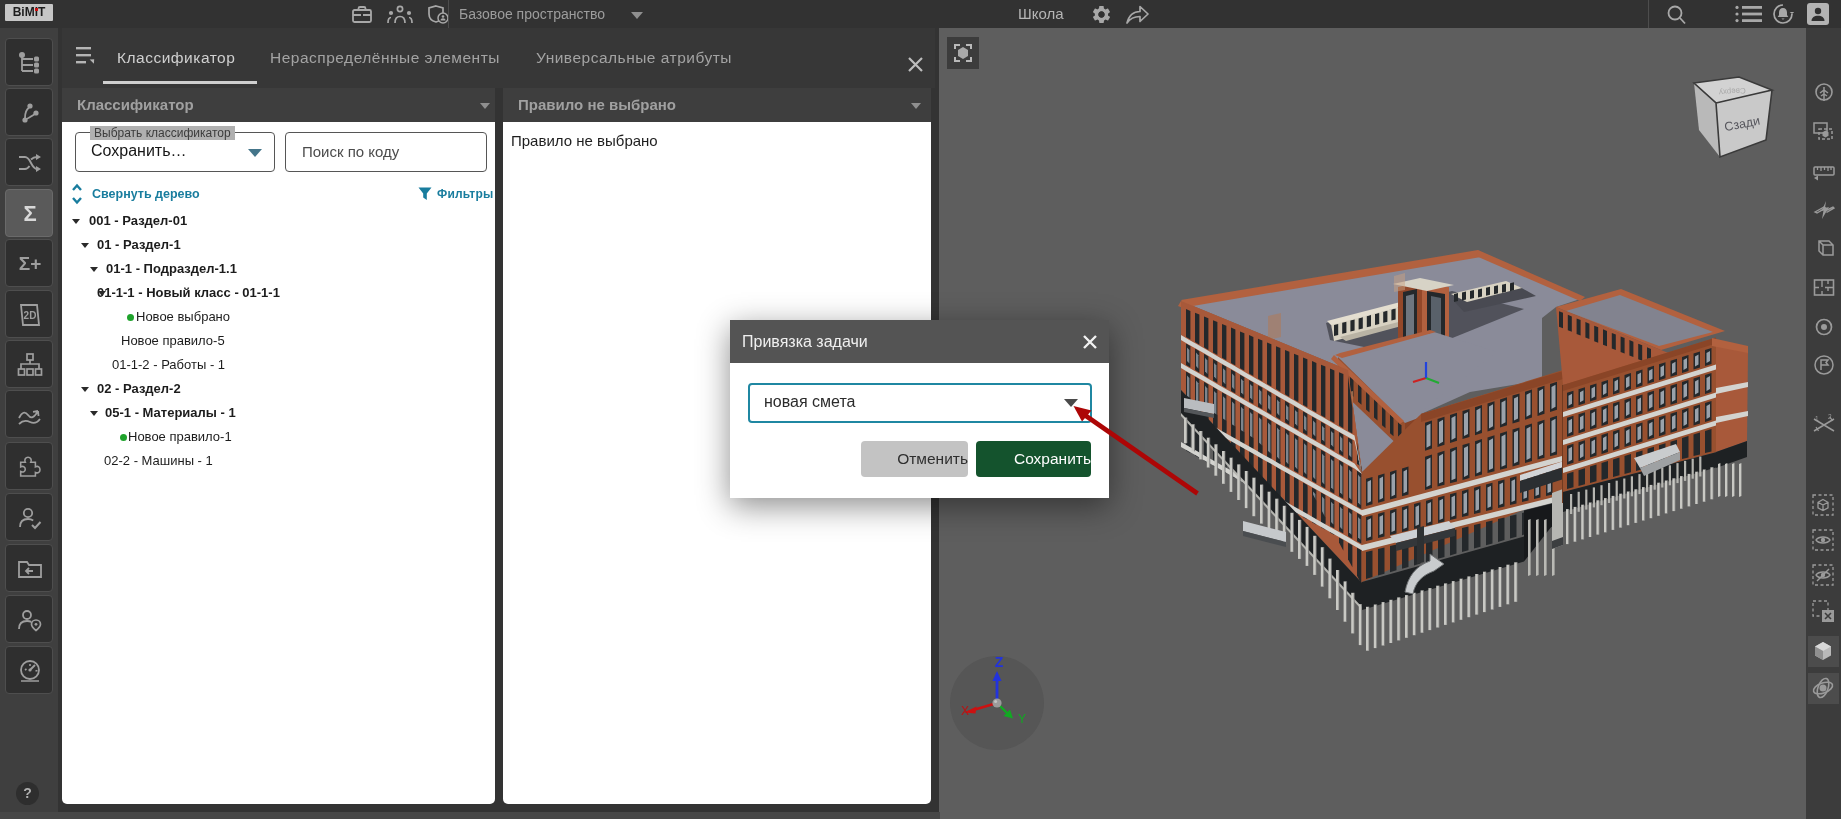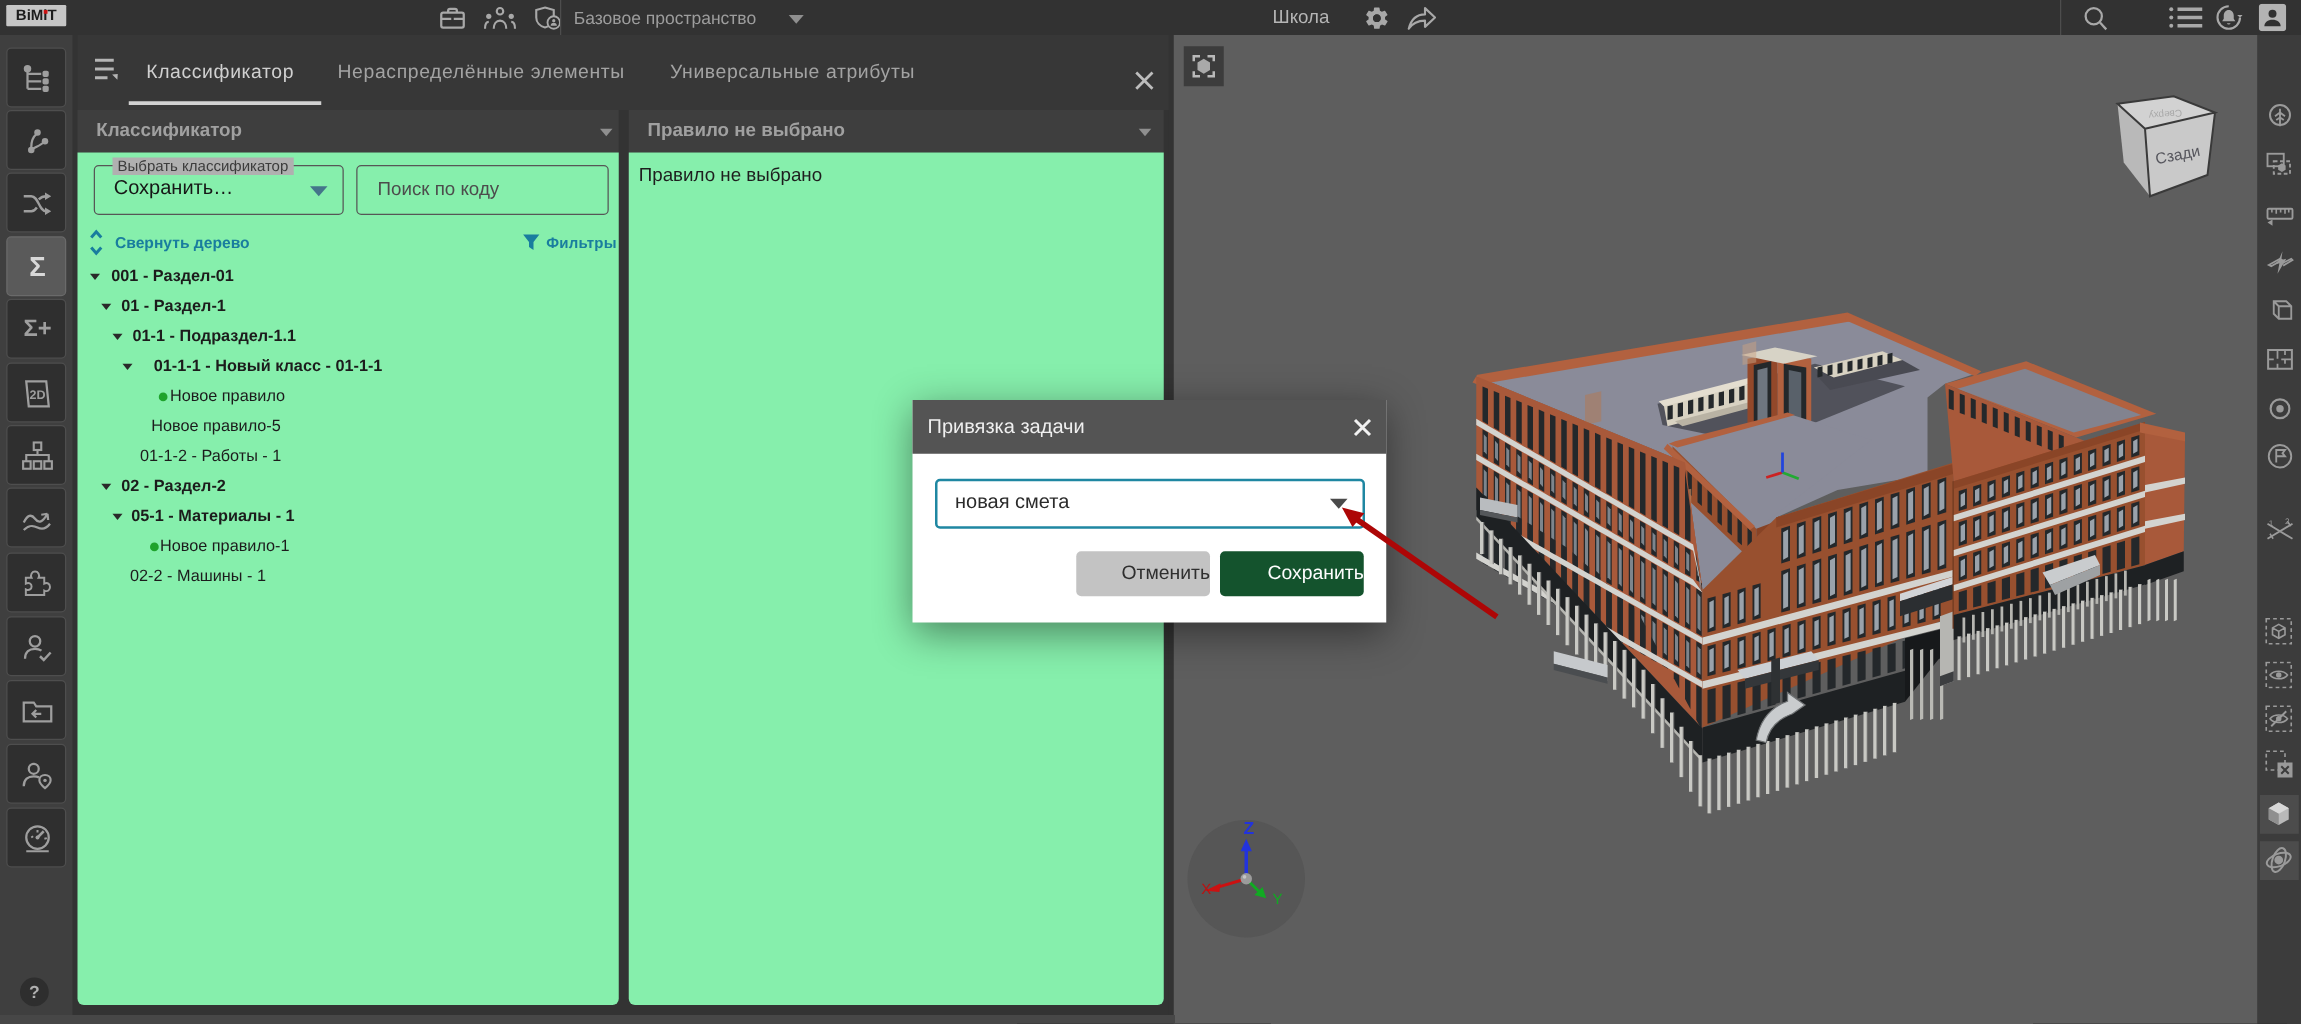--- a/index.html
+++ b/index.html
@@ -27,21 +27,21 @@
   #panelwrap { position:absolute; left:58px; top:28px; width:877px; height:791px; background:#333333; z-index:10; }
   #tabbar { position:absolute; left:4px; top:0px; width:873px; height:60px; background:#373737; }
   .tab { position:absolute; top:21px; font-size:15.5px; color:#a3a3a3; letter-spacing:0.5px;}
   .tab.active { color:#d0d0d0; }
   #tabline { position:absolute; left:41px; top:53px; width:154px; height:3px; background:#cfcfcf; }
   #tclose { position:absolute; left:845px; top:28px; width:17px; height:17px; }
 
   .phead { position:absolute; top:60px; height:34px; background:#3e3e3e; color:#a0a0a0; font-weight:bold; font-size:15px; line-height:34px; }
   .phead .hn { padding-left:15px; }
   .parrow { position:absolute; top:15px; width:0; height:0; border-left:5px solid transparent; border-right:5px solid transparent; border-top:6px solid #8f8f8f; }
-  .pbody { position:absolute; top:94px; height:682px; background:#86efac; border-radius:0 0 5px 5px; }
+  .pbody { position:absolute; top:94px; height:682px; background:#ffffff; border-radius:0 0 5px 5px; }
   #lpanel-head { left:4px; width:433px; }
   #lpanel { left:4px; width:433px; }
   #rpanel-head { left:445px; width:428px; }
   #rpanel { left:445px; width:428px; }
   #rpanel .msg { position:absolute; left:8px; top:10px; font-size:15px; color:#1e1e1e; }
 
   
   .fset { position:absolute; border:1px solid #565656; border-radius:4px; }
   #fsel { left:13px; top:10px; width:200px; height:40px; }
   #fsel .leg { position:absolute; left:14px; top:-7px; background:#b0b0b0; padding:0 4px; font-size:12px; color:#3c3c3c; }
@@ -915,23 +915,23 @@
         </svg>
         <div id="filters" class="teal">Фильтры</div>
       </div>
       <div id="tree">
           <div class="trow b" style="top:2px;left:27px">001 - Раздел-01</div>
           <div class="tarr" style="top:12px;left:10px"></div>
           <div class="trow b" style="top:26px;left:35px">01 - Раздел-1</div>
           <div class="tarr" style="top:36px;left:19px"></div>
           <div class="trow b" style="top:50px;left:44px">01-1 - Подраздел-1.1</div>
           <div class="tarr" style="top:60px;left:28px"></div>
-          <div class="trow b" style="top:74px;left:61px">01-1-1 - Новый класс - 01-1-1</div>
+          <div class="trow b" style="top:74px;left:35px">01-1-1 - Новый класс - 01-1-1</div>
           <div class="tarr" style="top:84px;left:36px"></div>
-          <div class="trow" style="top:98px;left:74px">Новое правило</div>
+          <div class="trow" style="top:98px;left:74px">Новое выбрано</div>
           <div class="gdot" style="top:107px;left:65px"></div>
           <div class="trow" style="top:122px;left:59px">Новое правило-5</div>
           <div class="trow" style="top:146px;left:50px">01-1-2 - Работы - 1</div>
           <div class="trow b" style="top:170px;left:35px">02 - Раздел-2</div>
           <div class="tarr" style="top:180px;left:19px"></div>
           <div class="trow b" style="top:194px;left:43px">05-1 - Материалы - 1</div>
           <div class="tarr" style="top:204px;left:28px"></div>
           <div class="trow" style="top:218px;left:66px">Новое правило-1</div>
           <div class="gdot" style="top:227px;left:58px"></div>
           <div class="trow" style="top:242px;left:42px">02-2 - Машины - 1</div>

